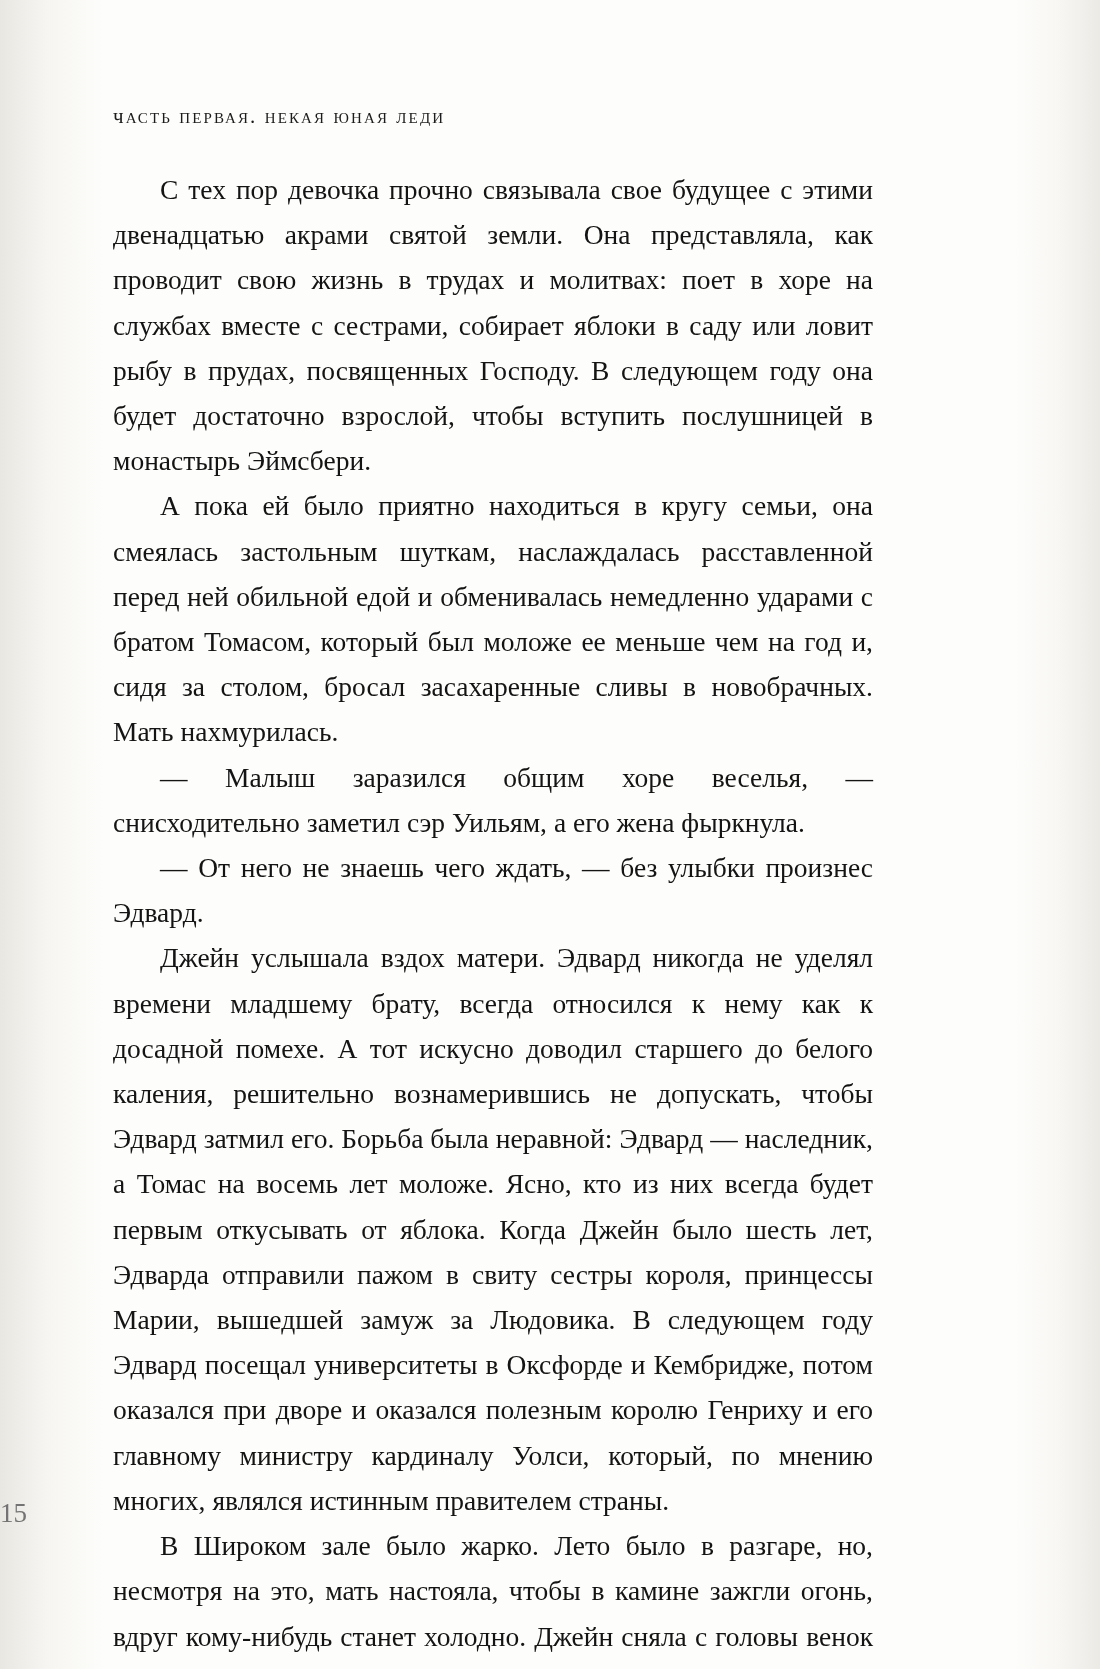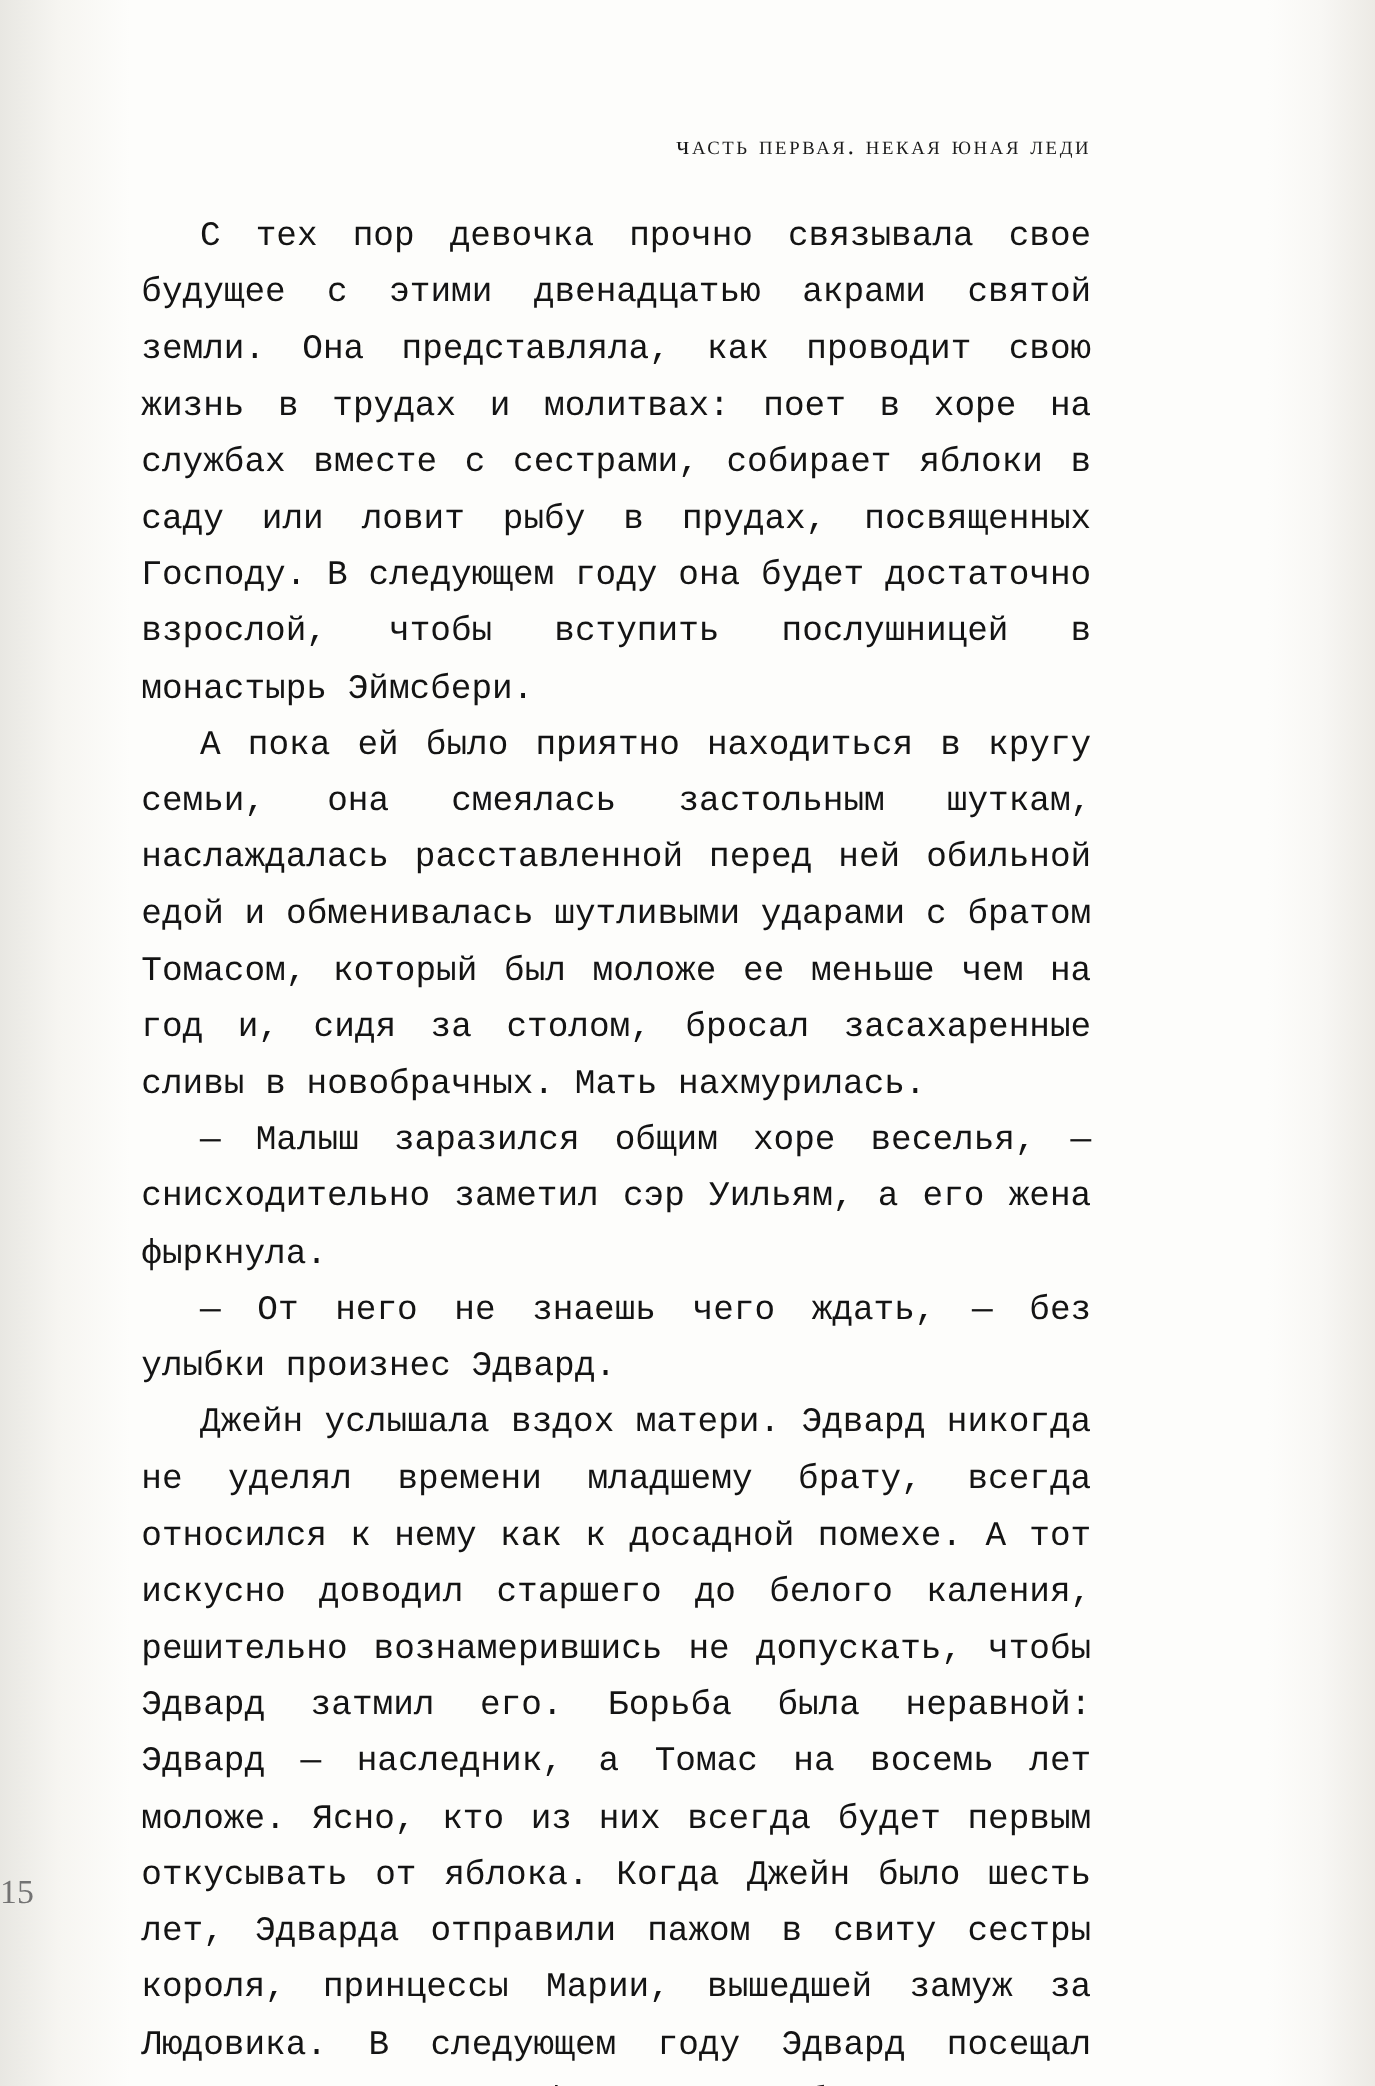--- a/index.html
+++ b/index.html
@@ -43,21 +43,21 @@
   }
 
   .text-block {
     position: absolute;
     left: 113px;
     top: 104px;
     width: 760px;
   }
 
   .running-head {
-    text-align: right;
+    text-align: left;
     font-size: 21px;
     letter-spacing: 2.1px;
     font-variant: small-caps;
     text-transform: lowercase;
     color: #1c1c1c;
     margin: 0 0 38px 0;
     white-space: nowrap;
   }
   .running-head::first-letter {
     font-variant: normal;
@@ -65,21 +65,20 @@
 
   p.body-par {
     margin: 0;
     font-size: 27.5px;
     line-height: 45.2px;
     text-align: justify;
     text-indent: 47px;
     color: #141414;
     hyphens: manual;
     word-spacing: 0.1px;
-    font-family: Liberation Mono, monospace;
   }
 
   .folio {
     position: absolute;
     left: 0;
     right: 0;
     top: 1498px;
     text-align: left;
     font-size: 27px;
     color: #737373;
@@ -88,21 +87,21 @@
 </head>
 <body>
 
 <div class="page">
 
   <div class="text-block">
 
     <div class="running-head">Часть первая. Некая юная леди</div>
 
     <p class="body-par">С тех пор девочка прочно связывала свое будущее с этими двенадцатью акрами святой земли. Она представляла, как проводит свою жизнь в трудах и молитвах: поет в хоре на службах вместе с сестрами, собирает яблоки в саду или ловит рыбу в прудах, посвященных Господу. В следующем году она будет достаточно взрослой, чтобы вступить послушницей в монастырь Эймсбери.</p>
-    <p class="body-par">А пока ей было приятно находиться в кругу семьи, она смеялась застольным шуткам, наслаждалась расставленной перед ней обильной едой и обменивалась шутливыми ударами с братом Томасом, который был моложе ее меньше чем на год и, сидя за столом, бросал засахаренные сливы в новобрачных. Мать нахмурилась.</p>
+    <p class="body-par">А пока ей было приятно находиться в кругу семьи, она смеялась застольным шуткам, наслаждалась расставленной перед ней обильной едой и обменивалась немедленно ударами с братом Томасом, который был моложе ее меньше чем на год и, сидя за столом, бросал засахаренные сливы в новобрачных. Мать нахмурилась.</p>
     <p class="body-par">— Малыш заразился общим хоре веселья, — снисходительно заметил сэр Уильям, а его жена фыркнула.</p>
     <p class="body-par">— От него не знаешь чего ждать, — без улыбки произнес Эдвард.</p>
     <p class="body-par">Джейн услышала вздох матери. Эдвард никогда не уделял времени младшему брату, всегда относился к нему как к досадной помехе. А тот искусно доводил старшего до белого каления, решительно вознамерившись не допускать, чтобы Эдвард затмил его. Борьба была неравной: Эдвард — наследник, а Томас на восемь лет моложе. Ясно, кто из них всегда будет первым откусывать от яблока. Когда Джейн было шесть лет, Эдварда отправили пажом в свиту сестры короля, принцессы Марии, вышедшей замуж за Людовика. В следующем году Эдвард посещал университеты в Оксфорде и Кембридже, потом оказался при дворе и оказался полезным королю Генриху и его главному министру кардиналу Уолси, который, по мнению многих, являлся истинным правителем страны.</p>
     <p class="body-par">В Широком зале было жарко. Лето было в разгаре, но, несмотря на это, мать настояла, чтобы в камине зажгли огонь, вдруг кому-нибудь станет холодно. Джейн сняла с головы венок (цветы подвяли) и пригладила распущенные длинные</p>
 
   </div>
 
   <div class="folio">15</div>
 
 </div>

